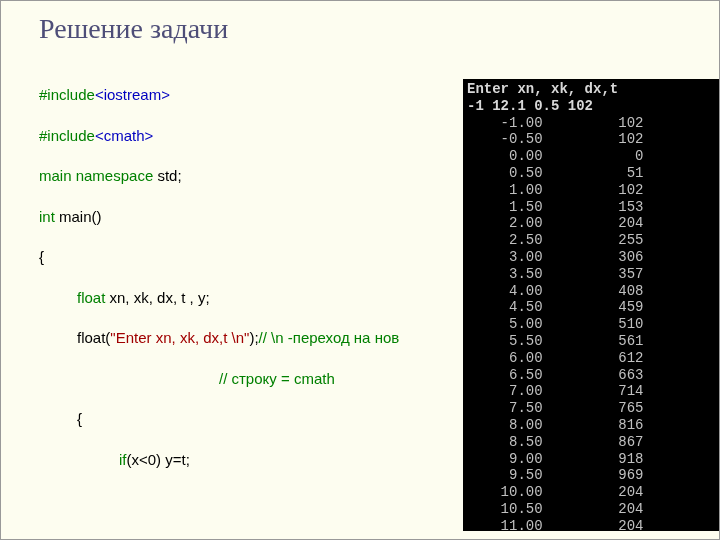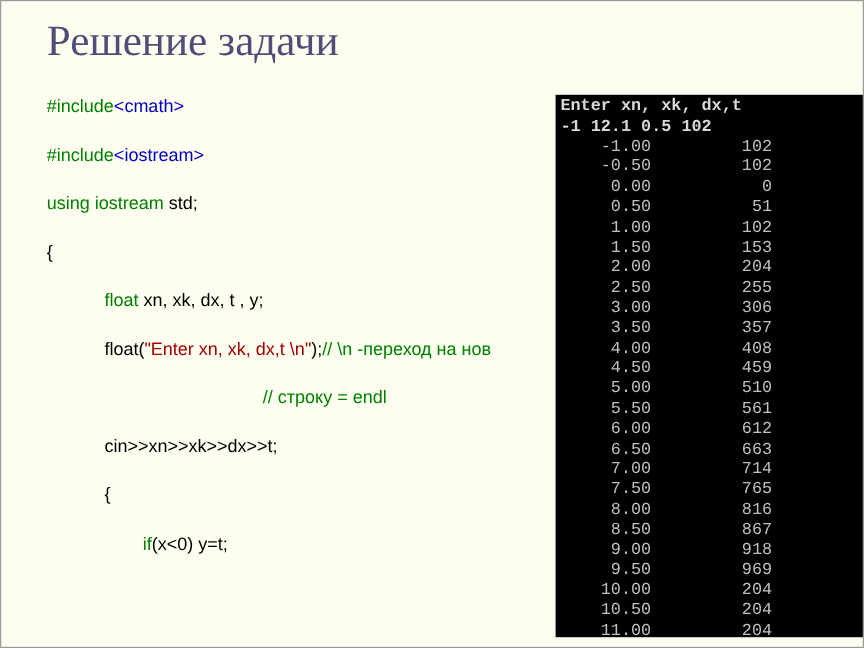--- a/index.html
+++ b/index.html
@@ -15,36 +15,36 @@
   .slide {
     width: 720px;
     height: 540px;
     border: 1px solid #999;
     box-sizing: border-box;
     background: #fdfdf0;
     position: relative;
   }
   .title {
     font-family: "Times New Roman", serif;
-    font-size: 36px;
+    font-size: 28px;
     color: #4e4e78;
-    margin: 12px 0 4px 38px;
+    margin: 12px 0 20px 38px;
   }
   .code {
     font-family: Arial, sans-serif;
     font-size: 15px;
     color: #000;
     margin-left: 38px;
     line-height: 1.35;
     white-space: pre;
   }
   .green { color: #008000; }
   .blue { color: #0000c0; }
   .maroon { color: #a00000; }
-  .indent1 { margin-left: 48px; }
+  .indent1 { margin-left: 38px; }
   .indent2 { margin-left: 80px; }
   .indent3 { margin-left: 180px; }
   .console {
     position: absolute;
     top: 78px;
     right: 0;
     width: 256px;
     height: 452px;
     background: #000;
     color: #c0c0c0;
@@ -58,28 +58,28 @@
   }
   .console .bold { color: #d8d8d8; font-weight: bold; margin-top: 24px; }
 </style>
 </head>
 <body>
 <div class="slide">
 
 <div class="title">Решение задачи</div>
 
 <div class="code">
+<div><span class="green">#include</span><span class="blue">&lt;iostream&gt;</span></div>
 <div><span class="green">#include</span><span class="blue">&lt;cmath&gt;</span></div>
-<div><span class="green">#include</span><span class="blue">&lt;iostream&gt;</span></div>
-<div><span class="green">using iostream</span><span> std;</span></div>
+<div><span class="green">main namespace</span><span> std;</span></div>
+<div><span class="green">int</span><span> main()</span></div>
 <div>{</div>
 <div class="indent1"><span class="green">float</span><span> xn, xk, dx, t , y;</span></div>
 <div class="indent1"><span>float(</span><span class="maroon">"Enter xn, xk, dx,t \n"</span><span>);</span><span class="green">// \n -переход на нов</span></div>
-<div class="indent3"><span class="green">// строку = endl</span></div>
-<div class="indent1">cin&gt;&gt;xn&gt;&gt;xk&gt;&gt;dx&gt;&gt;t;</div>
+<div class="indent3"><span class="green">// строку = cmath</span></div>
 <div class="indent1">{</div>
 <div class="indent2"><span class="green">if</span><span>(x&lt;0) y=t;</span></div>
 
 
 
 
 
 
 
 

